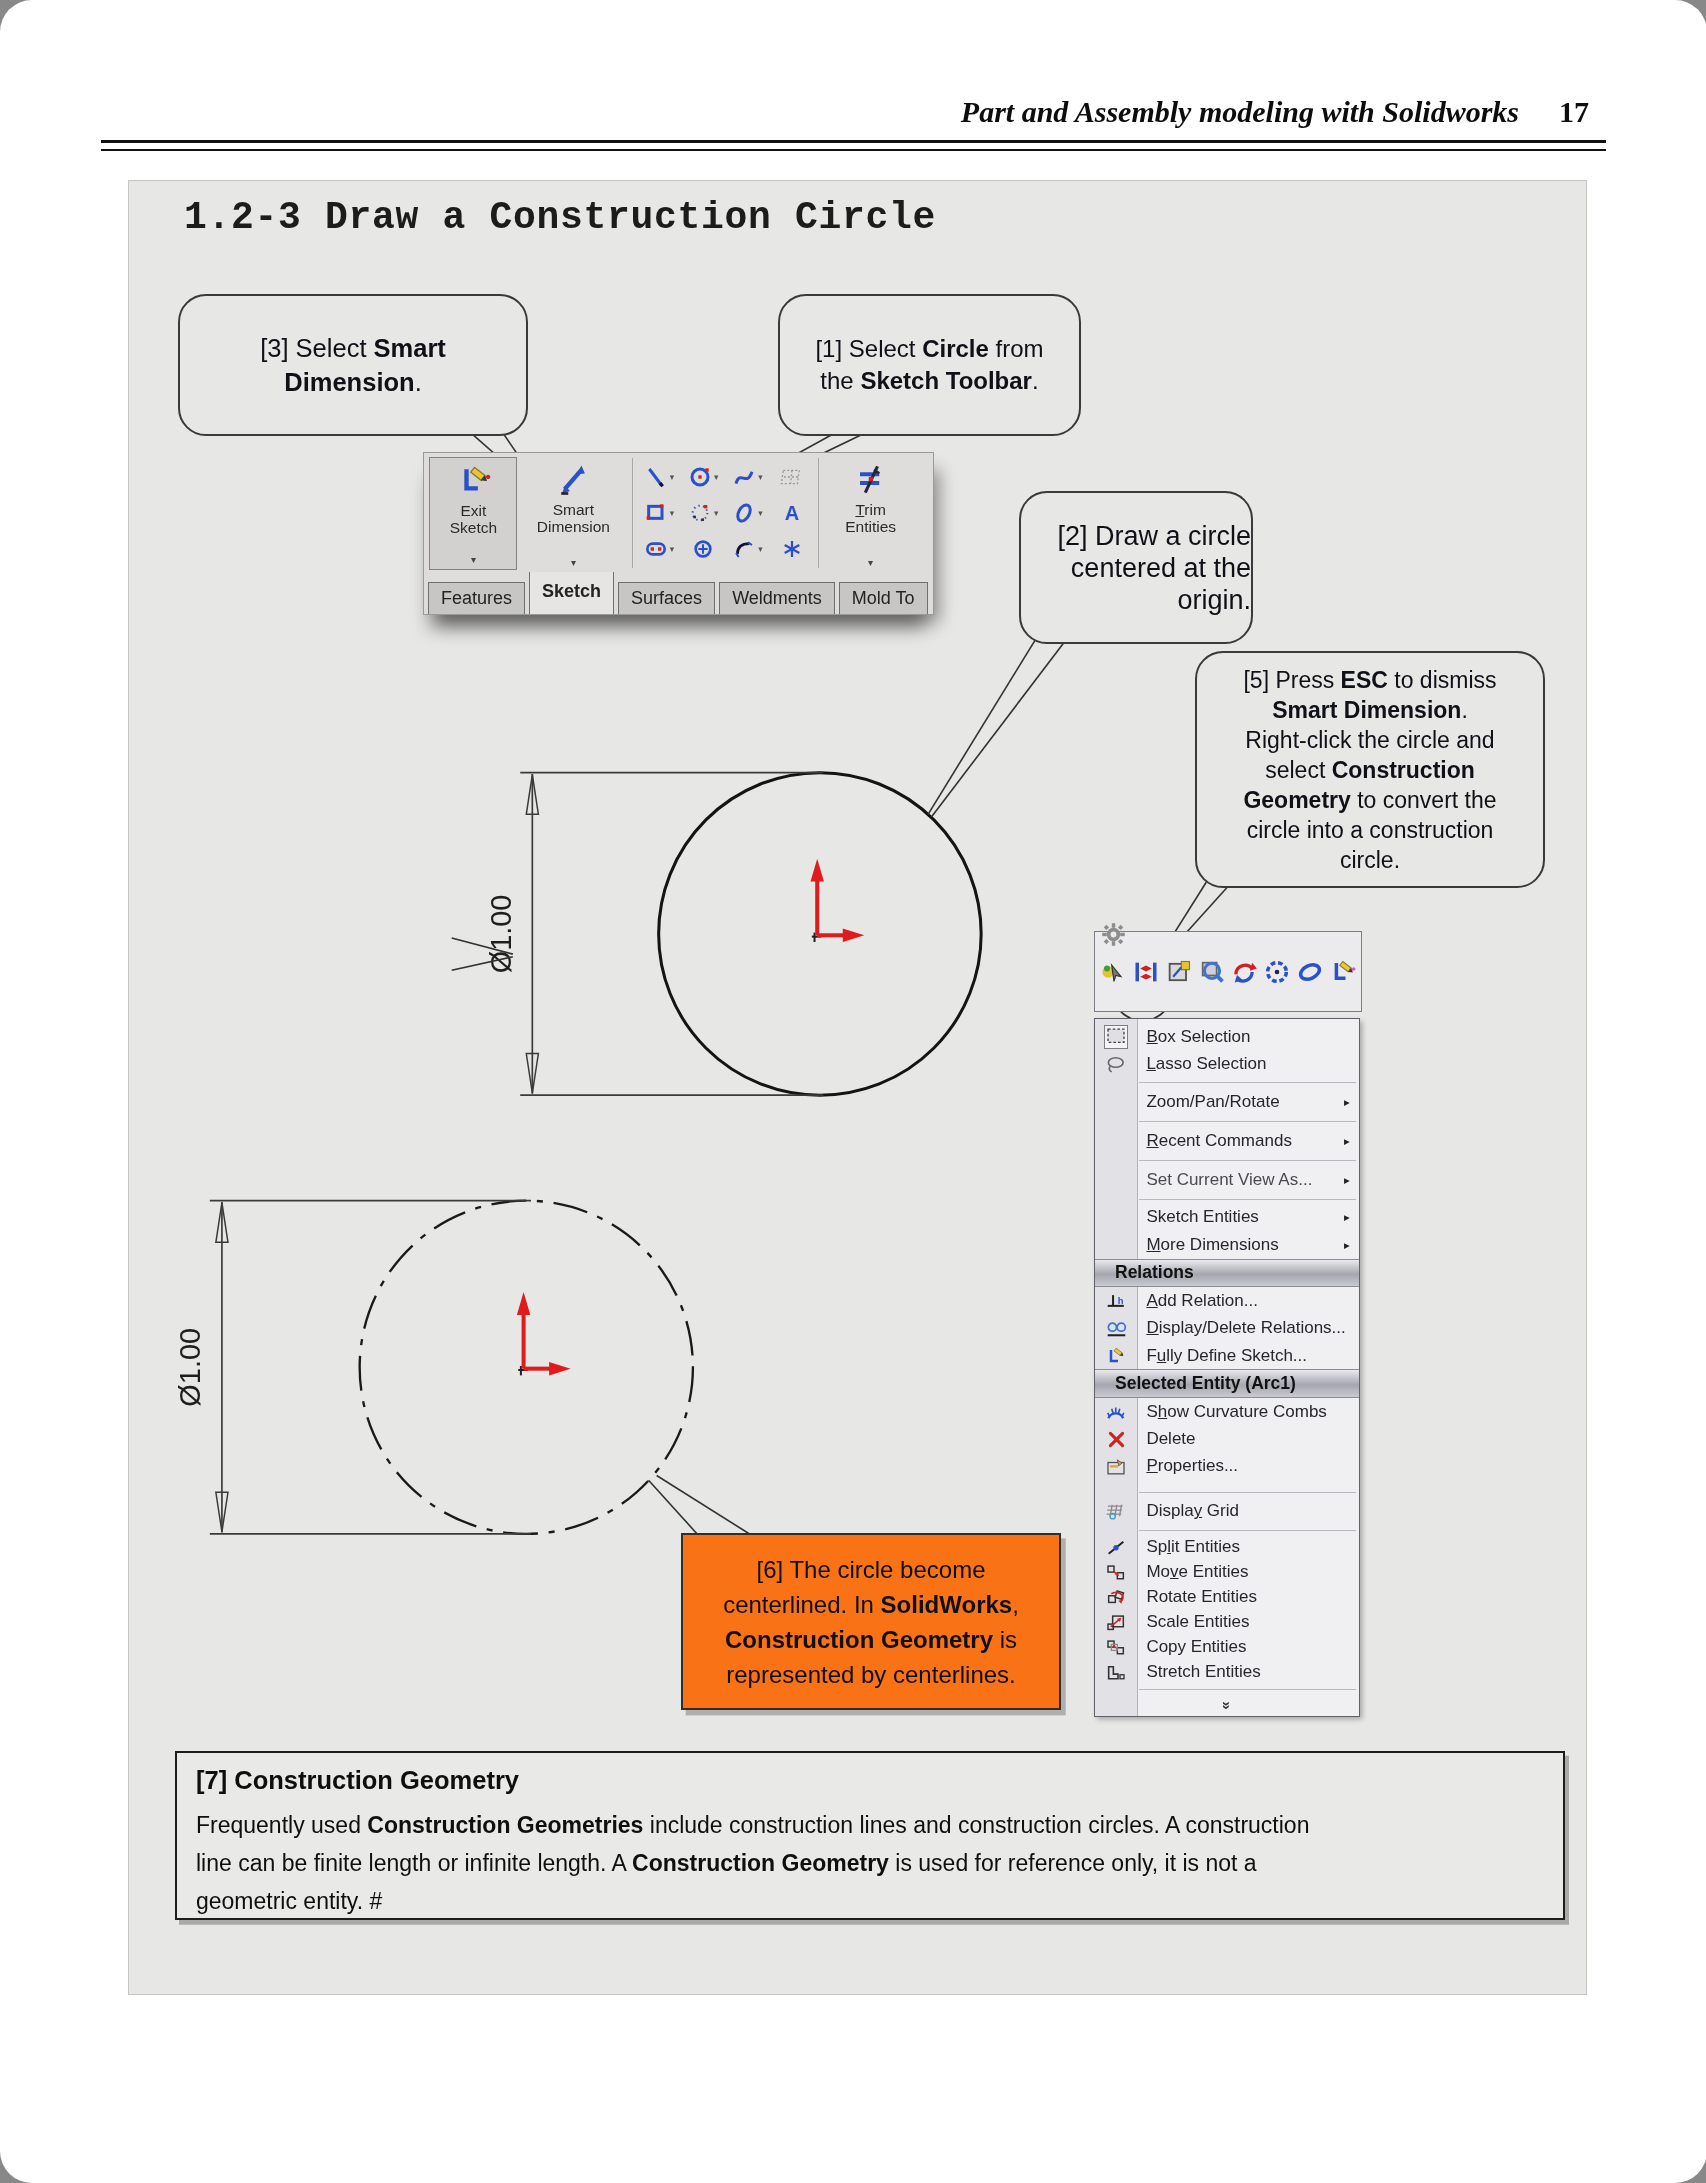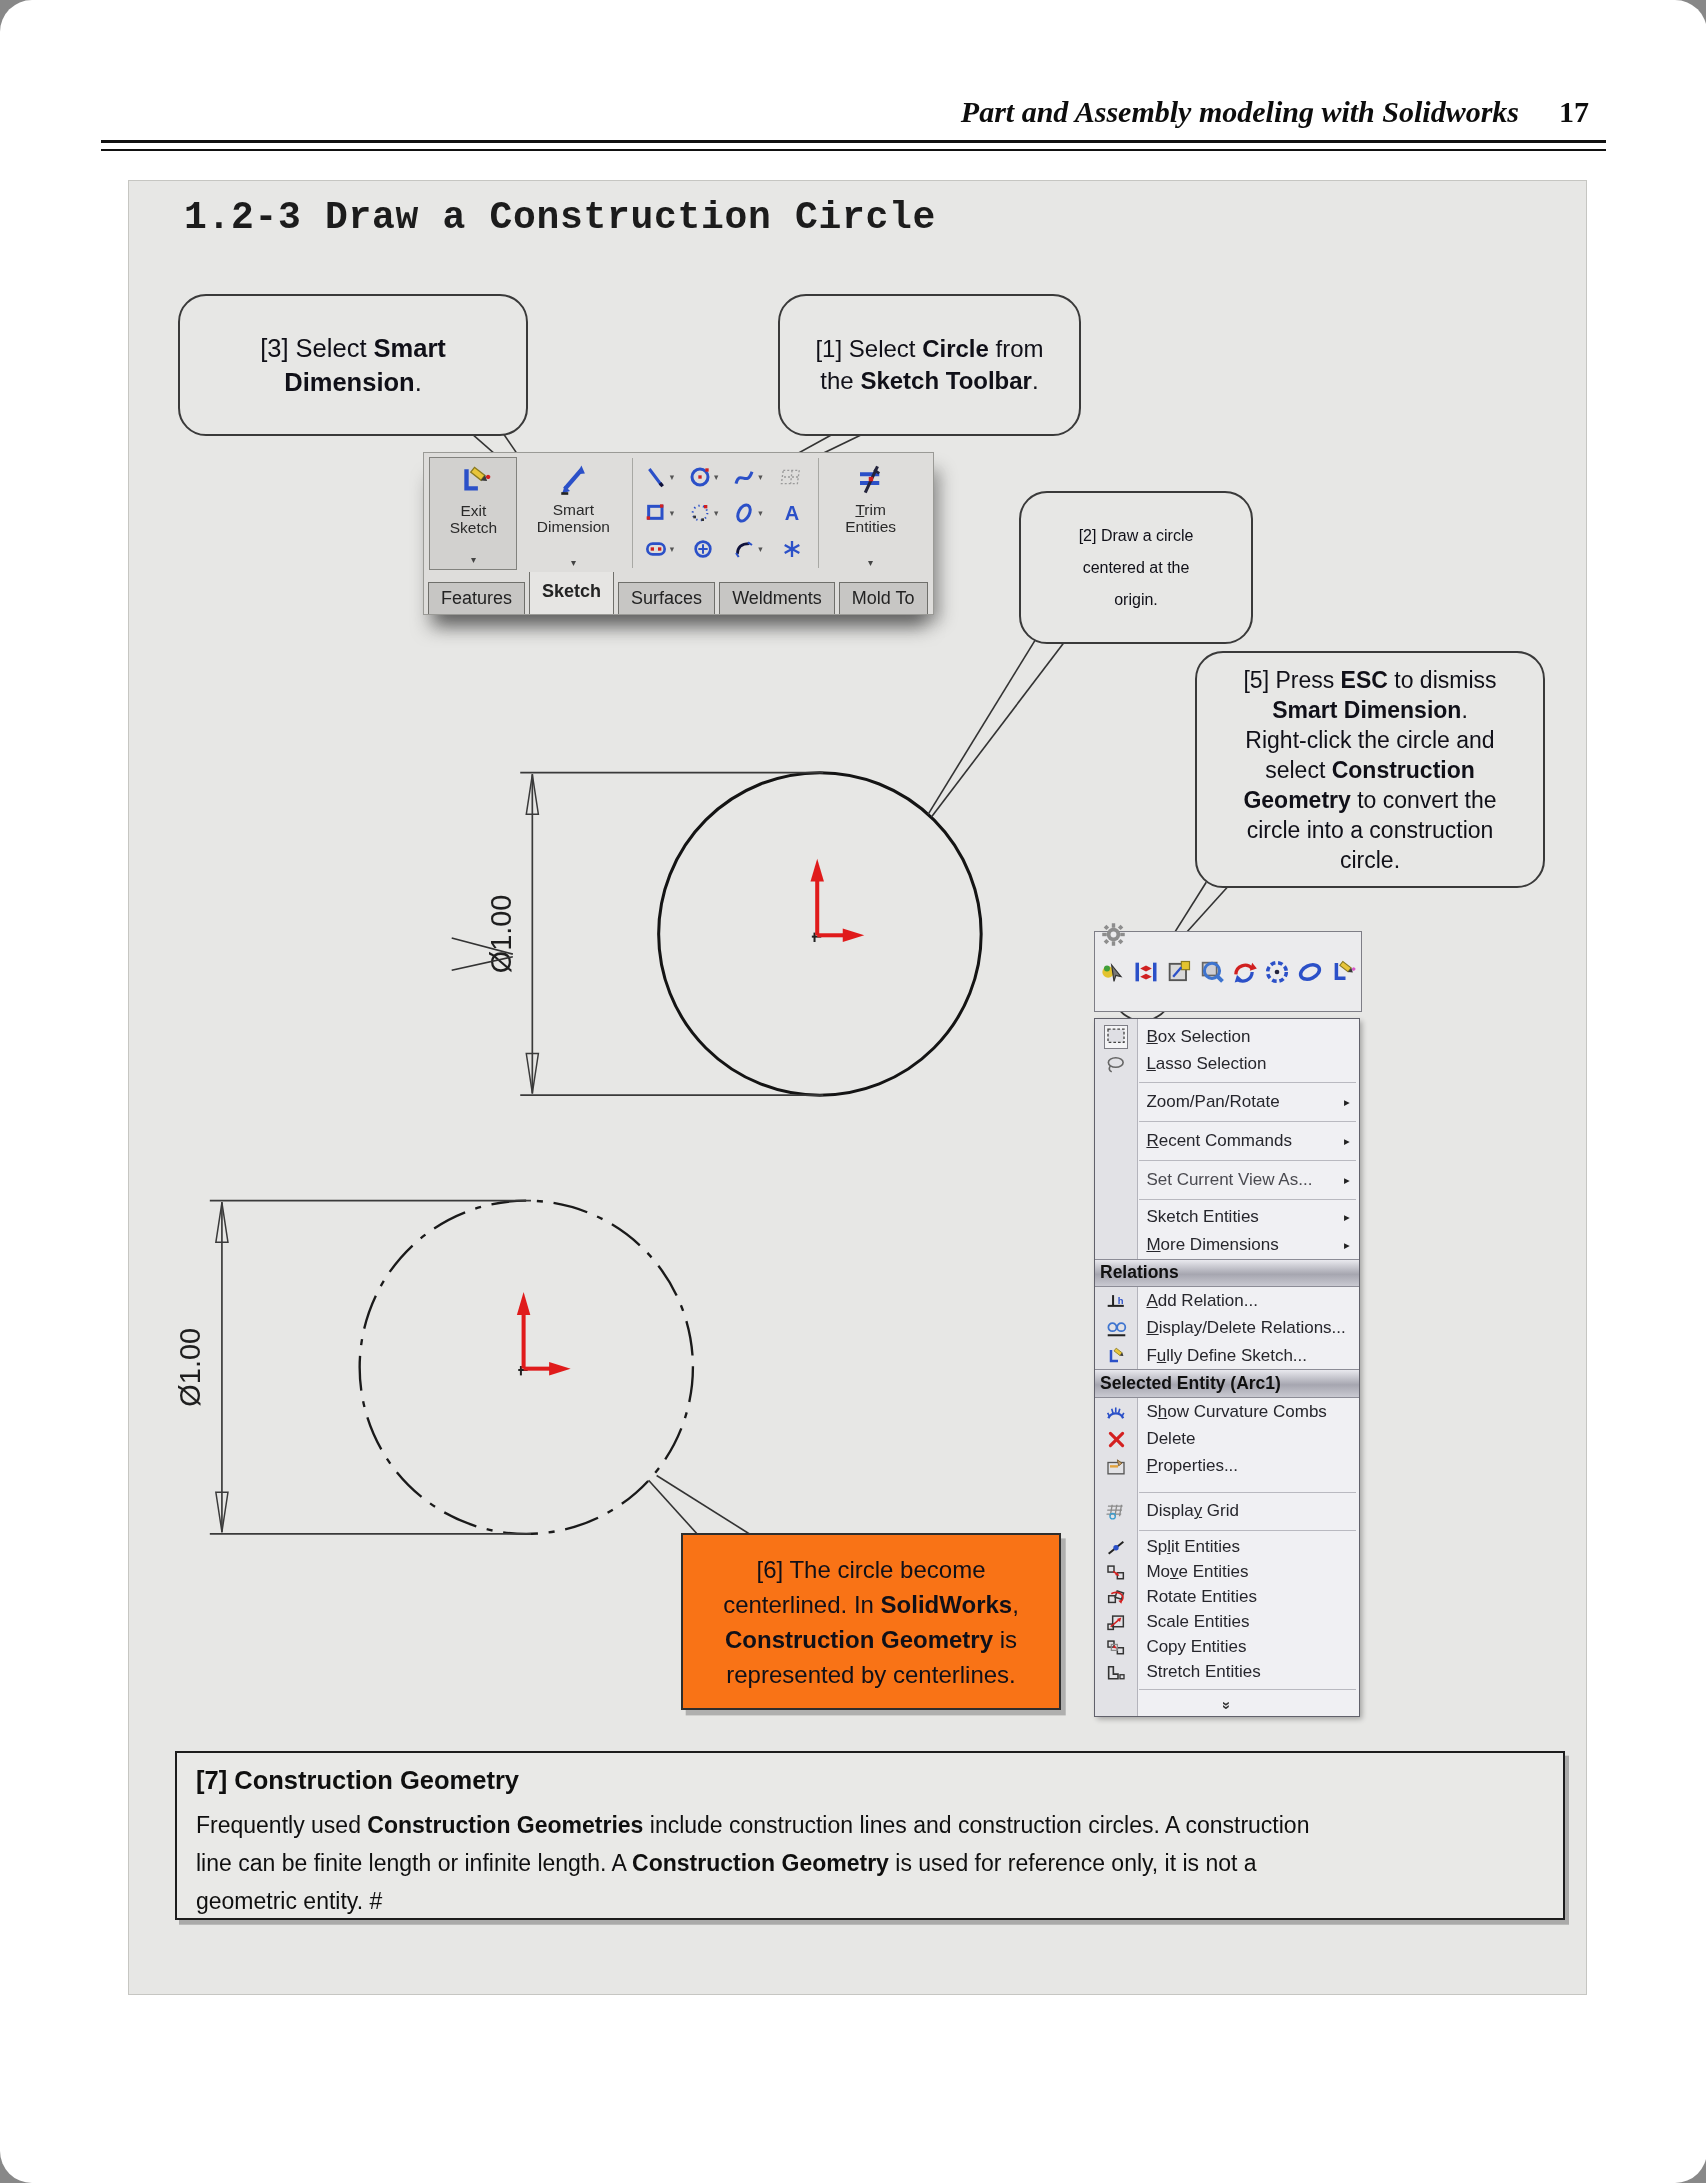--- a/index.html
+++ b/index.html
@@ -67,21 +67,21 @@
        box-shadow:2.7px 3.4px 5.4px rgba(0,0,0,.3);z-index:4;display:flex;flex-direction:column;
        padding-top:4px;}
   .menu .gutter{position:absolute;left:0;top:0;bottom:0;width:42px;background:#e2e2e6;
        border-right:0.7px solid #b4b4bc;z-index:0;}
   .mrow{position:relative;display:flex;align-items:center;z-index:1;height:28px;}
   .mrow .mic{width:42px;display:flex;align-items:center;justify-content:center;flex:0 0 42px;}
   .mrow .mlabel{font-size:17px;color:#26262c;padding-left:9.4px;white-space:nowrap;}
   .mrow .sub{margin-left:auto;margin-right:9.4px;font-size:11.4px;color:#222;}
   .msep{height:0.7px;background:#b9b9c0;margin:4px 2.7px 4px 44px;z-index:1;}
   .mheader{position:relative;z-index:1;height:27px;display:flex;align-items:center;
-       padding-left:5px;font-size:17.5px;font-weight:bold;color:#111;
+       padding-left:20px;font-size:17.5px;font-weight:bold;color:#111;
        background:linear-gradient(180deg,#e9e9ee 0%,#a6a6b0 55%,#c9c9d1 100%);
        border-top:0.7px solid #8c8c96;border-bottom:0.7px solid #8c8c96;}
   .chev{position:relative;z-index:1;height:23px;display:flex;align-items:center;justify-content:center;
        color:#333;font-size:15px;}
   .chev span{display:inline-block;transform:rotate(90deg);letter-spacing:-2px;font-weight:bold;}
   .iconbox-sel{border:1.3px solid #7d7d85;background:#f4f4f6;padding:1.3px;}
 
   
   .overlay{position:absolute;left:0;top:0;width:1707px;height:2183px;z-index:3;pointer-events:none;}
 
@@ -173,21 +173,21 @@
   </svg>
 
   <div class="callout" style="left:178px;top:294px;width:346px;height:138px;font-size:25.5px;line-height:34px;">
     <div class="txt"><span>[3] Select </span><span class="b">Smart</span><br><span class="b">Dimension</span><span>.</span></div>
   </div>
 
   <div class="callout" style="left:778px;top:294px;width:299px;height:138px;font-size:24px;line-height:32px;">
     <div class="txt"><span>[1] Select </span><span class="b">Circle</span><span> from</span><br><span>the </span><span class="b">Sketch Toolbar</span><span>.</span></div>
   </div>
 
-  <div class="callout" style="left:1019px;top:491px;width:230px;height:149px;font-size:16px;line-height:32px;">
+  <div class="callout" style="left:1019px;top:491px;width:230px;height:149px;font-size:27px;line-height:32px;text-align:right;">
     <div class="txt"><span>[2] Draw a circle</span><br><span>centered at the</span><br><span>origin.</span></div>
   </div>
 
   <div class="callout" style="left:1195px;top:651px;width:346px;height:233px;font-size:23px;line-height:30px;">
     <div class="txt"><span>[5] Press </span><span class="b">ESC</span><span> to dismiss</span><br><span class="b">Smart Dimension</span><span>.</span><br><span>Right-click the circle and</span><br><span>select </span><span class="b">Construction</span><br><span class="b">Geometry</span><span> to convert the</span><br><span>circle into a construction</span><br><span>circle.</span></div>
   </div>
 
 
   <div class="box-callout" style="left:681px;top:1533px;width:376px;height:173px;font-size:24px;line-height:35px;">
     <div class="txt"><span>[6] The circle become</span><br><span>centerlined.  In </span><span class="b">SolidWorks</span><span>,</span><br><span class="b">Construction Geometry</span><span> is</span><br><span>represented by centerlines.</span></div>

